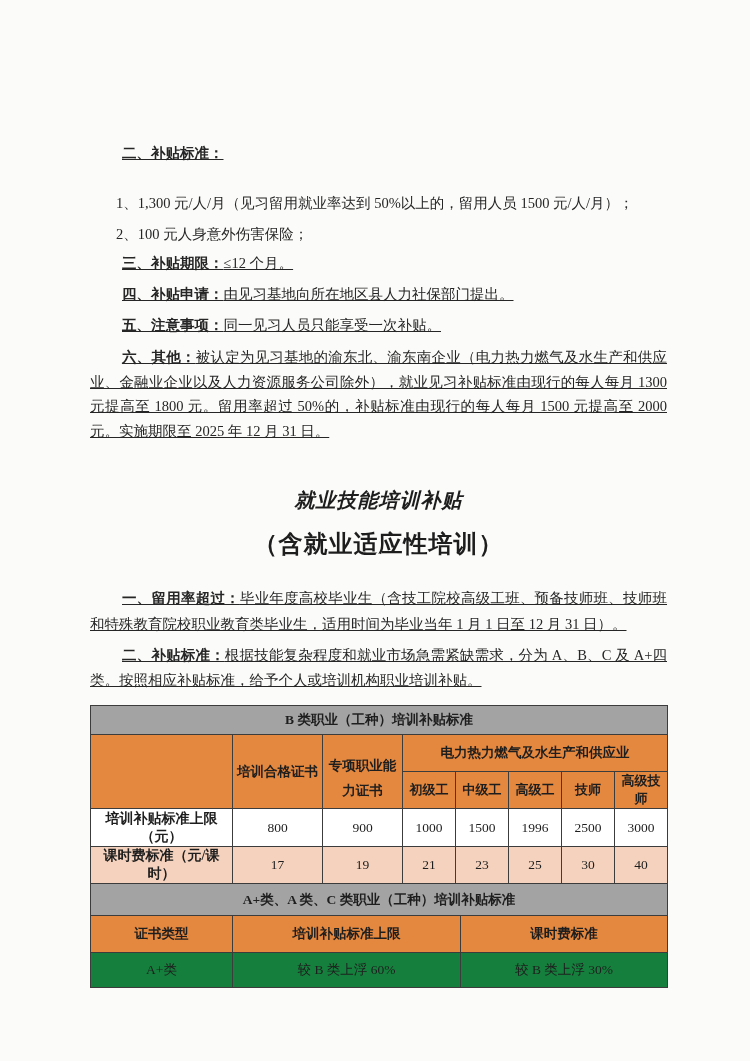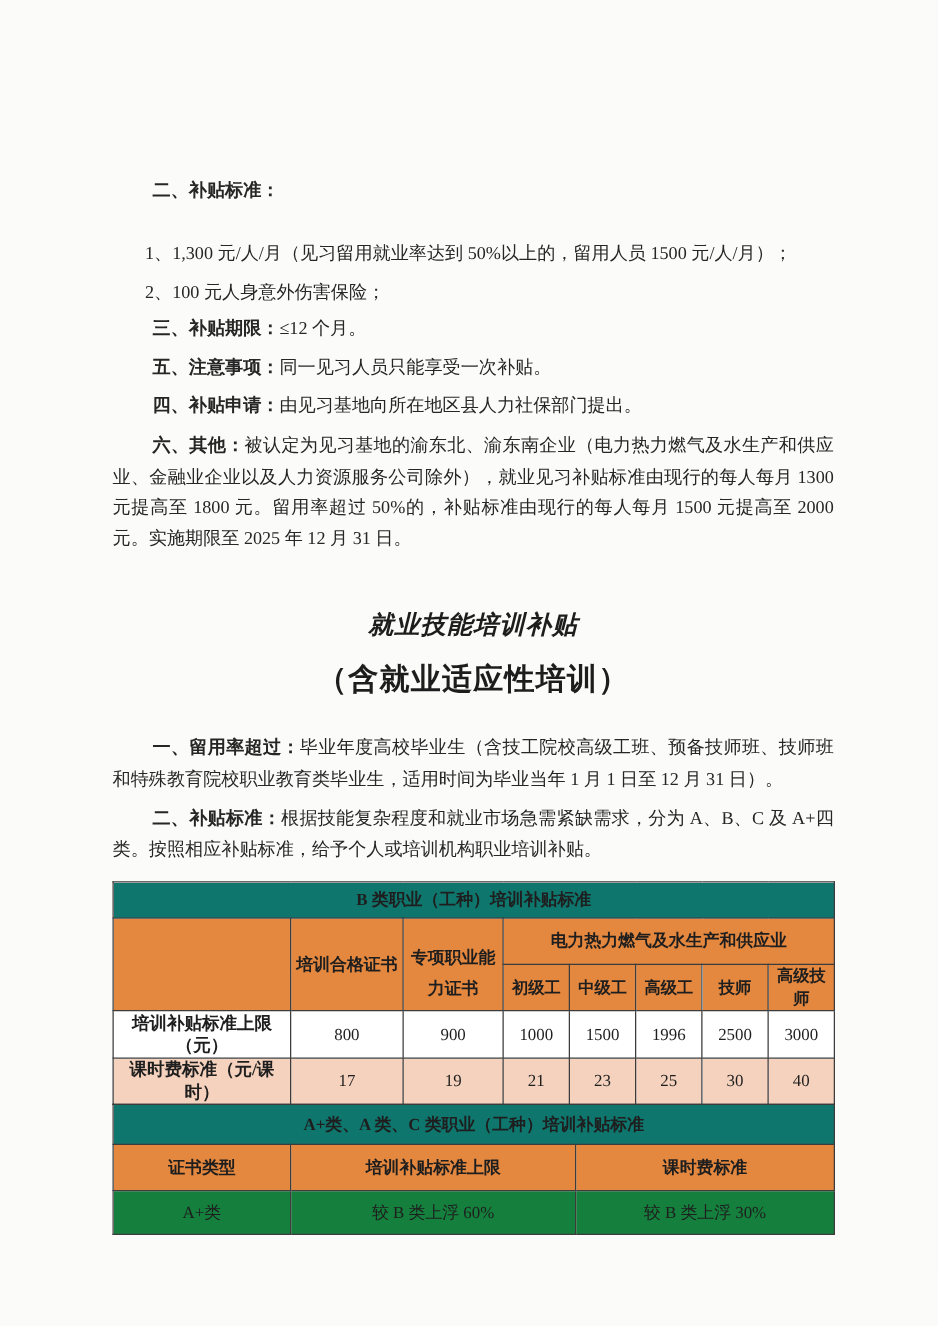--- a/index.html
+++ b/index.html
@@ -15,21 +15,21 @@
     background:#fbfbf9;
     overflow:hidden;
   }
   .content {
     position:absolute;
     left:90px; top:142px;
     width:577px;
   }
   p { margin:0; font-size:14.5px; line-height:22px; }
   .b { font-weight:bold; font-family:"Liberation Sans", sans-serif; }
-  .indent { text-indent:32px; }
+  .indent { text-indent:32px;text-decoration:underline; }
   .indent-sm { text-indent:26px; }
   .just { text-align:justify; line-height:24.5px; }
   .mt13 { margin-top:28px; }
   .mt9  { margin-top:9px; }
   .mt7  { margin-top:7px; }
 
   .title-block { margin-top:44px; text-align:center; }
   .doc-title {
     font-size:20px; font-weight:bold; line-height:26px;
     font-family:"Liberation Sans", sans-serif;
@@ -46,21 +46,21 @@
 
   table { border-collapse:collapse; table-layout:fixed; width:577px; }
   td {
     border:1px solid #3c3c3c;
     text-align:center; vertical-align:middle;
     font-size:13.5px; color:#1e1e1e;
     padding:0 2px; overflow:hidden;
   }
   .tbl { margin-top:12px; }
   .tbl2 { margin-top:-1px; }
-  .band-yellow { background:#0f766e; font-weight:bold; height:28px; }
+  .band-yellow { background:#a3a3a3; font-weight:bold; height:28px; }
   .hdr { background:#e5883f; font-weight:bold; }
   .hdr-group { height:36px; }
   .hdr-level { height:36px; font-size:13px; }
   .row-data td { height:37px; background:#ffffff; }
   .row-salmon td { height:31px; background:#f5d2bd; }
   .band2 { height:31px; }
   .hdr2 td { height:36px; }
   .rowA td { height:34px; background:#15803d; }
   .lbl { font-weight:bold; font-size:14px; }
   .clip2 {
@@ -73,23 +73,23 @@
 
 <div class="page">
   <div class="content">
 
     <p class="b indent">二、补贴标准：</p>
     <p class="indent-sm mt13">1、1,300 元/人/月（见习留用就业率达到 50%以上的，留用人员 1500 元/人/月）；</p>
     <p class="indent-sm mt9">2、100 元人身意外伤害保险；</p>
 
     <p class="indent mt7"><span class="b">三、补贴期限：</span><span>≤12 个月。</span></p>
 
+    <p class="indent mt9"><span class="b">四、补贴申请：</span><span>由见习基地向所在地区县人力社保部门提出。</span></p>
+
     <p class="indent mt9"><span class="b">五、注意事项：</span><span>同一见习人员只能享受一次补贴。</span></p>
-
-    <p class="indent mt9"><span class="b">四、补贴申请：</span><span>由见习基地向所在地区县人力社保部门提出。</span></p>
 
     <p class="indent just mt9"><span class="b">六、其他：</span><span>被认定为见习基地的渝东北、渝东南企业（电力热力燃气及水生产和供应业、金融业企业以及人力资源服务公司除外），就业见习补贴标准由现行的每人每月 1300 元提高至 1800 元。留用率超过 50%的，补贴标准由现行的每人每月 1500 元提高至 2000 元。实施期限至 2025 年 12 月 31 日。</span></p>
 
     <div class="title-block">
       <div class="doc-title">就业技能培训补贴</div>
       <div class="doc-subtitle">（含就业适应性培训）</div>
     </div>
 
     <p class="indent just p1"><span class="b">一、留用率超过：</span><span>毕业年度高校毕业生（含技工院校高级工班、预备技师班、技师班和特殊教育院校职业教育类毕业生，适用时间为毕业当年 1 月 1 日至 12 月 31 日）。</span></p>
 

